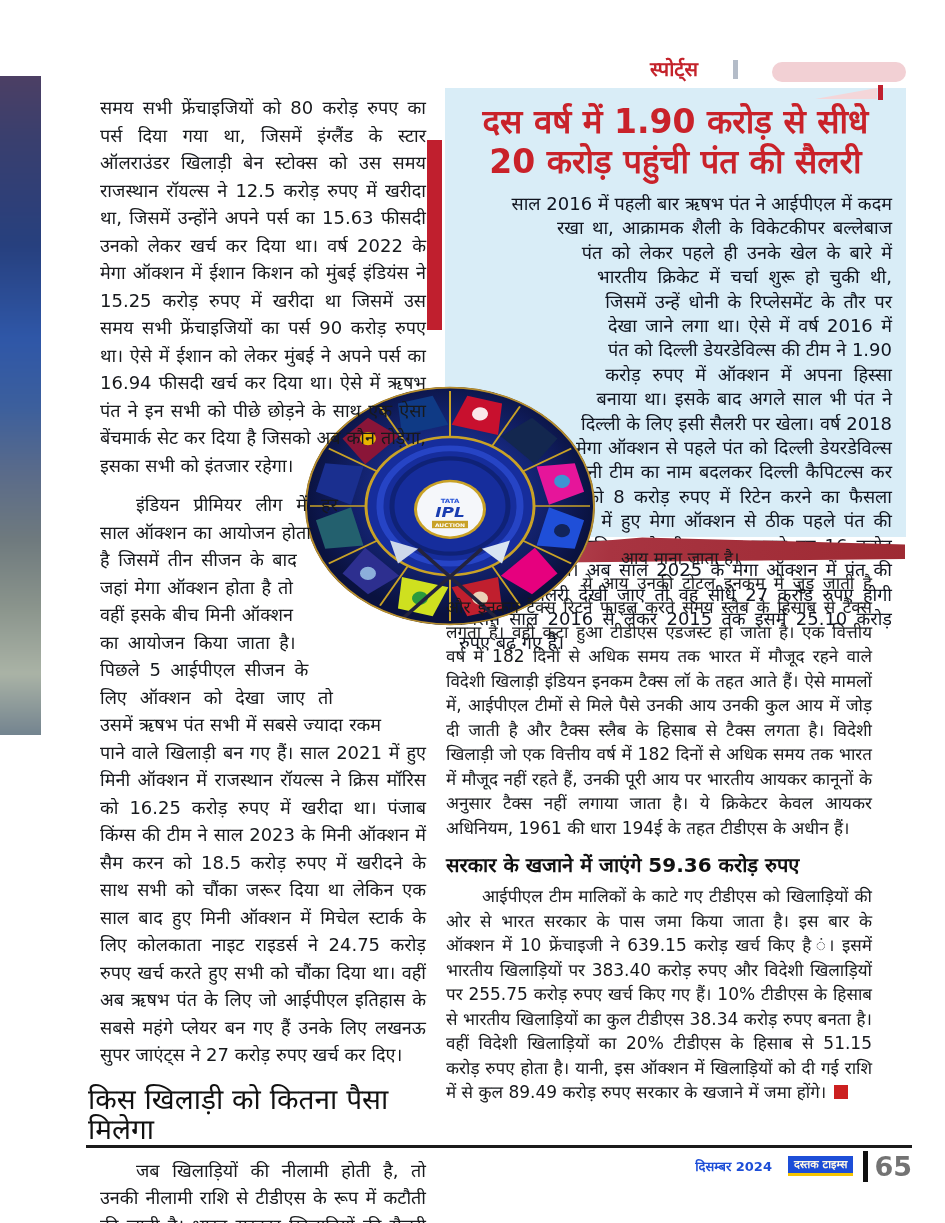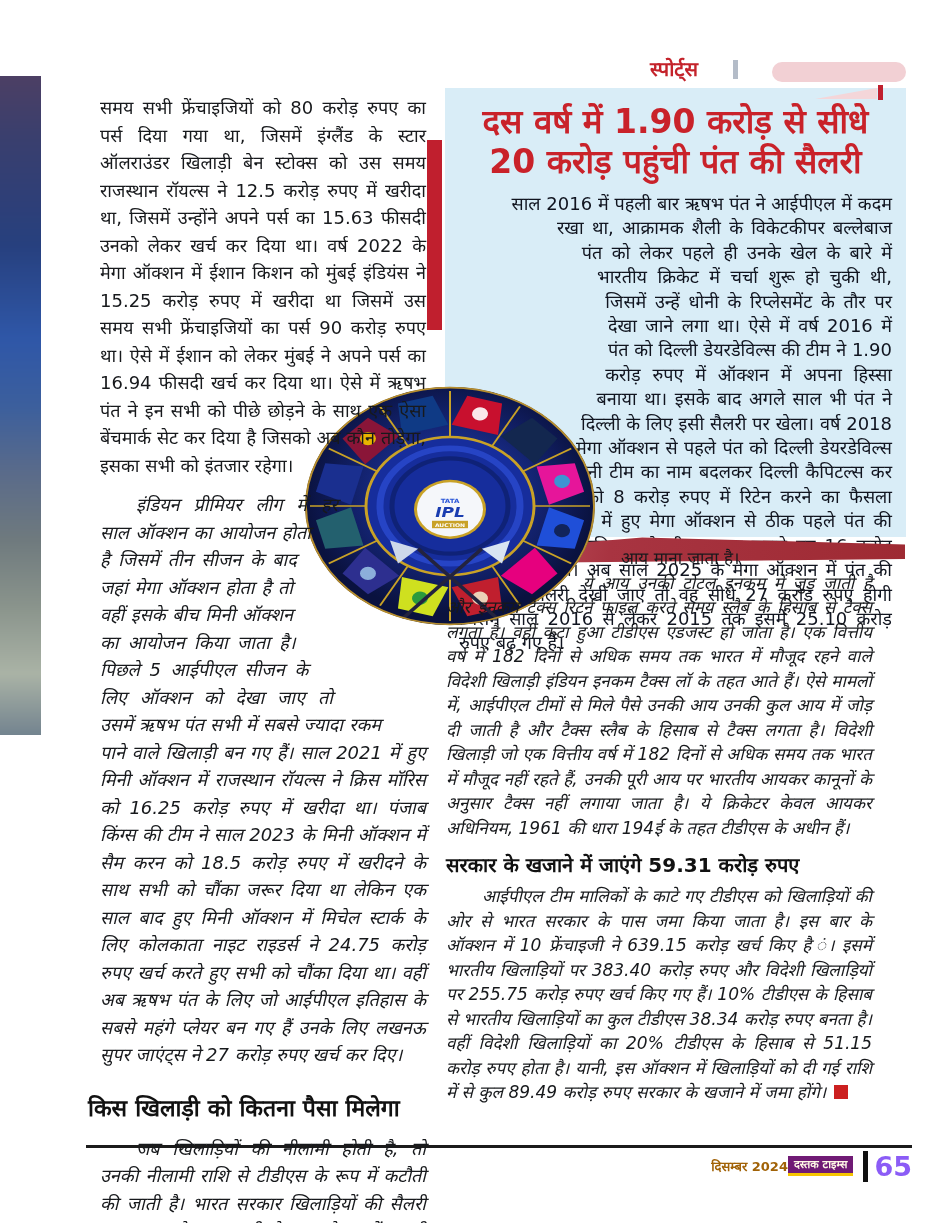--- a/index.html
+++ b/index.html
@@ -36,42 +36,42 @@
   #ribbon{position:absolute;left:452px;top:536px;width:453px;height:28px;z-index:2;
      background:linear-gradient(100deg,#c9606b 0%,#a83441 35%,#9e2a33 100%);
      clip-path:polygon(0% 62%,42% 5%,100% 30%,100% 82%,3% 98%);}
 
   
   #wheel{position:absolute;left:304px;top:386px;width:292px;height:240px;z-index:3;}
 
   
   #col1{position:absolute;left:88px;top:82px;width:350px;z-index:4;font-size:18px;line-height:27.5px;}
   #col1 p{margin:12px;text-align:justify;}
-  .indent{text-indent:36px;font-style:italic;}
+  .indent{text-indent:36px;}
   .wrap-spacer-left{float:right;width:145px;height:205px;margin-top:45px;
      shape-outside:ellipse(150px 112px at 157px 112px);shape-margin:8px;}
-  .heading1{margin:24px 0 6px 0;font-size:23px;line-height:30px;font-weight:700;color:#111;}
+  .heading1{margin:16px 0 6px 0;font-size:28px;line-height:30px;font-weight:400;color:#111;}
 
   #col2{position:absolute;left:446px;top:546px;width:426px;z-index:4;font-size:17px;line-height:24.5px;}
   #col2 p{margin:0;text-align:justify;}
   .wrap-spacer-right{float:left;width:175px;height:50px;
      shape-outside:polygon(0 0,175px 0,157px 12px,49px 36px,0 46px);}
   .heading2{margin:12px 0 6px 0;font-size:20px;line-height:26px;font-weight:700;color:#111;}
   #end-marker{display:inline-block;width:14px;height:14px;background:#cc2020;margin-left:8px;
      vertical-align:-1px;}
 
   
   #footer-rule{position:absolute;left:86px;top:1145px;width:826px;height:3px;background:#1b1b1b;z-index:2;}
   #footer{position:absolute;left:560px;top:1149px;width:352px;height:34px;z-index:2;
      display:flex;align-items:center;justify-content:flex-end;}
-  #footer-date{font-size:13px;font-weight:700;color:#a16207;}
-  #footer-logo{background:#701a75;color:#fff8e6;font-size:11px;font-weight:700;line-height:14px;
+  #footer-date{font-size:13px;font-weight:700;color:#1d4ed8;margin-right:16px;}
+  #footer-logo{background:#1d4ed8;color:#fff8e6;font-size:11px;font-weight:700;line-height:14px;
      padding:2px 6px 1px 6px;border-bottom:3px solid #f5c400;white-space:nowrap;}
   #footer-sep{width:5px;height:31px;background:#101010;margin:0 6px 0 10px;}
-  #page-number{font-size:27px;font-weight:800;color:#8b5cf6;}
+  #page-number{font-size:27px;font-weight:800;color:#737373;}
 </style>
 </head>
 <body>
 
 <div id="page">
 
   <div id="left-strip">
       <div class="grad"></div>
     </div>
 
@@ -197,21 +197,21 @@
     <p class="indent">इंडियन प्रीमियर लीग में हर साल ऑक्शन का आयोजन होता है जिसमें तीन सीजन के बाद जहां मेगा ऑक्शन होता है तो वहीं इसके बीच मिनी ऑक्शन का आयोजन किया जाता है। पिछले 5 आईपीएल सीजन के लिए ऑक्शन को देखा जाए तो उसमें ऋषभ पंत सभी में सबसे ज्यादा रकम पाने वाले खिलाड़ी बन गए हैं। साल 2021 में हुए मिनी ऑक्शन में राजस्थान रॉयल्स ने क्रिस मॉरिस को 16.25 करोड़ रुपए में खरीदा था। पंजाब किंग्स की टीम ने साल 2023 के मिनी ऑक्शन में सैम करन को 18.5 करोड़ रुपए में खरीदने के साथ सभी को चौंका जरूर दिया था लेकिन एक साल बाद हुए मिनी ऑक्शन में मिचेल स्टार्क के लिए कोलकाता नाइट राइडर्स ने 24.75 करोड़ रुपए खर्च करते हुए सभी को चौंका दिया था। वहीं अब ऋषभ पंत के लिए जो आईपीएल इतिहास के सबसे महंगे प्लेयर बन गए हैं उनके लिए लखनऊ सुपर जाएंट्स ने 27 करोड़ रुपए खर्च कर दिए।</p>
     <div class="heading1">किस खिलाड़ी को कितना पैसा मिलेगा</div>
     <p class="indent">जब खिलाड़ियों की नीलामी होती है, तो उनकी नीलामी राशि से टीडीएस के रूप में कटौती की जाती है। भारत सरकार खिलाड़ियों की सैलरी पर 10% टैक्स लगाती है। यह टैक्स फ्रेंचाइजी खिलाड़ी को पेमेंट करने से पहले टैक्स डिडक्टेड एट सोर्स (टीडीएस) के रूप में काटती है। वहीं विदेशी खिलाड़ियों की सैलरी पर 20% टैक्स काटा जाता है। उदाहरण के लिए, यदि किसी भारतीय खिलाड़ी की सैलरी 10 करोड़ रुपए है, तो फ्रेंचाइजी खिलाड़ी को पेमेंट करने से पहले टैक्स के रूप में एक करोड़ रुपए काट लेगी। वहीं अगर विदेशी खिलाड़ी की सैलरी 10 करोड़ रुपए है, तो फ्रेंचाइजी 2 करोड़ रुपए टैक्स काट लेती है। काटे गए टीडीएस को खिलाड़ियों की ओर से भारत सरकार के पास जमा किया जाता है।</p>
 
   </div>
 
   <div id="col2">
     <div class="wrap-spacer-right"></div>
     <p>आय माना जाता है।</p>
     <p class="indent">ये आय उनकी टोटल इनकम में जुड़ जाती है और इनकम टैक्स रिटर्न फाइल करते समय स्लैब के हिसाब से टैक्स लगता है। वहीं कटा हुआ टीडीएस  एडजस्ट हो जाता है। एक वित्तीय वर्ष में 182 दिनों से अधिक समय तक भारत में मौजूद रहने वाले विदेशी खिलाड़ी इंडियन इनकम टैक्स लॉ के तहत आते हैं। ऐसे मामलों में, आईपीएल टीमों से मिले पैसे उनकी आय उनकी कुल आय में जोड़ दी जाती है और टैक्स स्लैब के हिसाब से टैक्स लगता है। विदेशी खिलाड़ी जो एक वित्तीय वर्ष में 182 दिनों से अधिक समय तक भारत में मौजूद नहीं रहते हैं, उनकी पूरी आय पर भारतीय आयकर कानूनों के अनुसार टैक्स नहीं लगाया जाता है। ये क्रिकेटर केवल आयकर अधिनियम, 1961 की धारा 194ई के तहत टीडीएस के अधीन हैं।</p>
-    <div class="heading2">सरकार के खजाने में जाएंगे 59.31 करोड़ रुपए</div>
+    <div class="heading2">सरकार के खजाने में जाएंगे 59.36 करोड़ रुपए</div>
     <p class="indent"><span>आईपीएल टीम मालिकों के काटे गए टीडीएस को खिलाड़ियों की ओर से भारत सरकार के पास जमा किया जाता है। इस बार के ऑक्शन में 10 फ्रेंचाइजी ने 639.15 करोड़  खर्च किए है ं। इसमें  भारतीय खिलाड़ियों पर 383.40 करोड़ रुपए और विदेशी खिलाड़ियों पर 255.75 करोड़ रुपए खर्च किए गए हैं। 10% टीडीएस  के हिसाब से भारतीय खिलाड़ियों का कुल टीडीएस 38.34 करोड़ रुपए बनता है। वहीं विदेशी खिलाड़ियों का 20% टीडीएस के हिसाब से 51.15 करोड़ रुपए होता है। यानी, इस ऑक्शन में खिलाड़ियों को दी गई राशि में से कुल 89.49 करोड़ रुपए सरकार के खजाने में जमा होंगे।</span><span id="end-marker"></span></p>
   </div>
 
   <div id="footer-rule"></div>
   <div id="footer">
     <span id="footer-date">दिसम्बर 2024</span>
     <span id="footer-logo">दस्तक टाइम्स</span>
     <span id="footer-sep"></span>
     <span id="page-number">65</span>
   </div>

